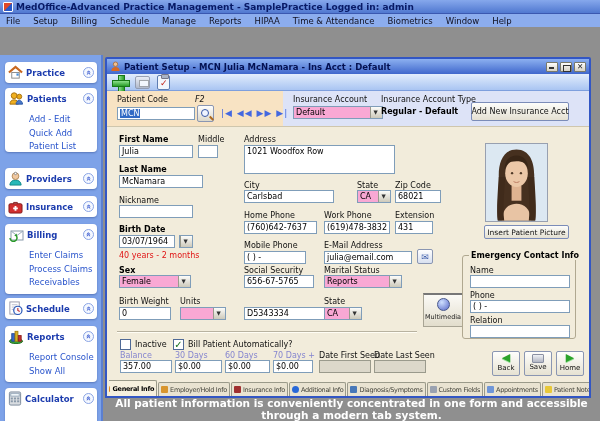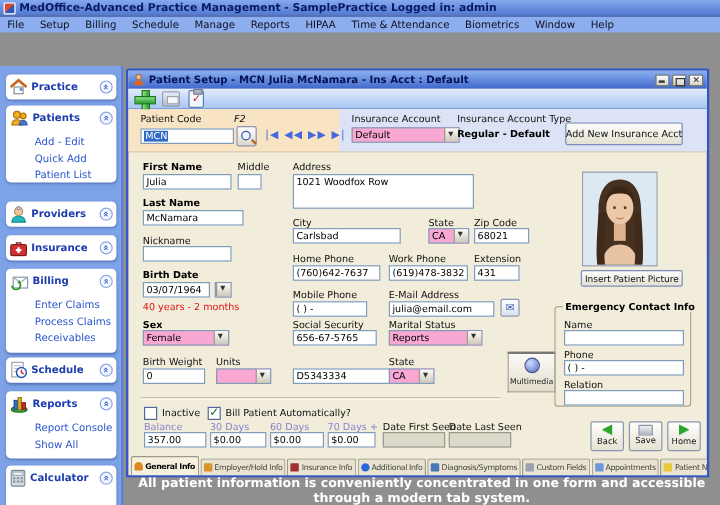--- a/index.html
+++ b/index.html
@@ -124,21 +124,21 @@
 
   .photo { position:absolute; left:378px; top:84px; width:63px; height:79px; border:1px solid #98a0b0; background:#dce8f2; }
   .groupbox { position:absolute; left:355px; top:196px; width:114px; height:84px; border:1px solid #b0a890; border-radius:3px; }
   .gb-title { position:absolute; left:6px; top:-5px; background:#f2ecdb; padding:0 2px; font-size:8px; font-weight:bold; color:#000; white-space:nowrap; }
 
   .navbtn { position:absolute; width:28px; height:25px; background:linear-gradient(#fefefc,#e6e2d2); border:1px solid #8a96b2; border-radius:2px; text-align:center; }
   .navbtn .ar { display:block; font-size:11px; line-height:12px; color:#2ba32b; text-shadow:0 1px 0 #9adf9a; }
   .navbtn .dk { display:block; margin:2px auto 0; width:12px; height:9px; background:linear-gradient(#f0f2f6,#b2b6c2); border:1px solid #8a90a2; border-radius:1px; }
   .navbtn .bl { display:block; font-size:7px; color:#111; line-height:9px; }
 
-  .tabs { position:absolute; left:2px; right:0; top:321px; height:16px; display:flex; align-items:flex-end; overflow:hidden; }
+  .tabs { position:absolute; left:2px; right:0; top:321px; height:16px; display:flex; align-items:flex-end; overflow:hidden;justify-content:center; }
   .tab { height:14px; display:flex; align-items:center; padding:0 2px; background:#e9e3d1; border:1px solid #9a9a8a; border-bottom:none;
     border-radius:2px 2px 0 0; margin-right:1px; font-size:6.5px; letter-spacing:-0.3px; color:#45453c; white-space:nowrap; }
   .tab.active { height:16px; background:#f6f0de; color:#000; font-weight:bold; }
   .ti { width:7px; height:7px; margin-right:2px; border-radius:1px; flex:0 0 auto; }
   .ti0 { background:#e08820; border-radius:50% 50% 1px 1px; }
   .ti1 { background:#d8952e; }
   .ti2 { background:#a03030; }
   .ti3 { background:#2868d8; border-radius:50%; }
   .ti4 { background:#4878b8; }
   .ti5 { background:#9aa2b0; }

